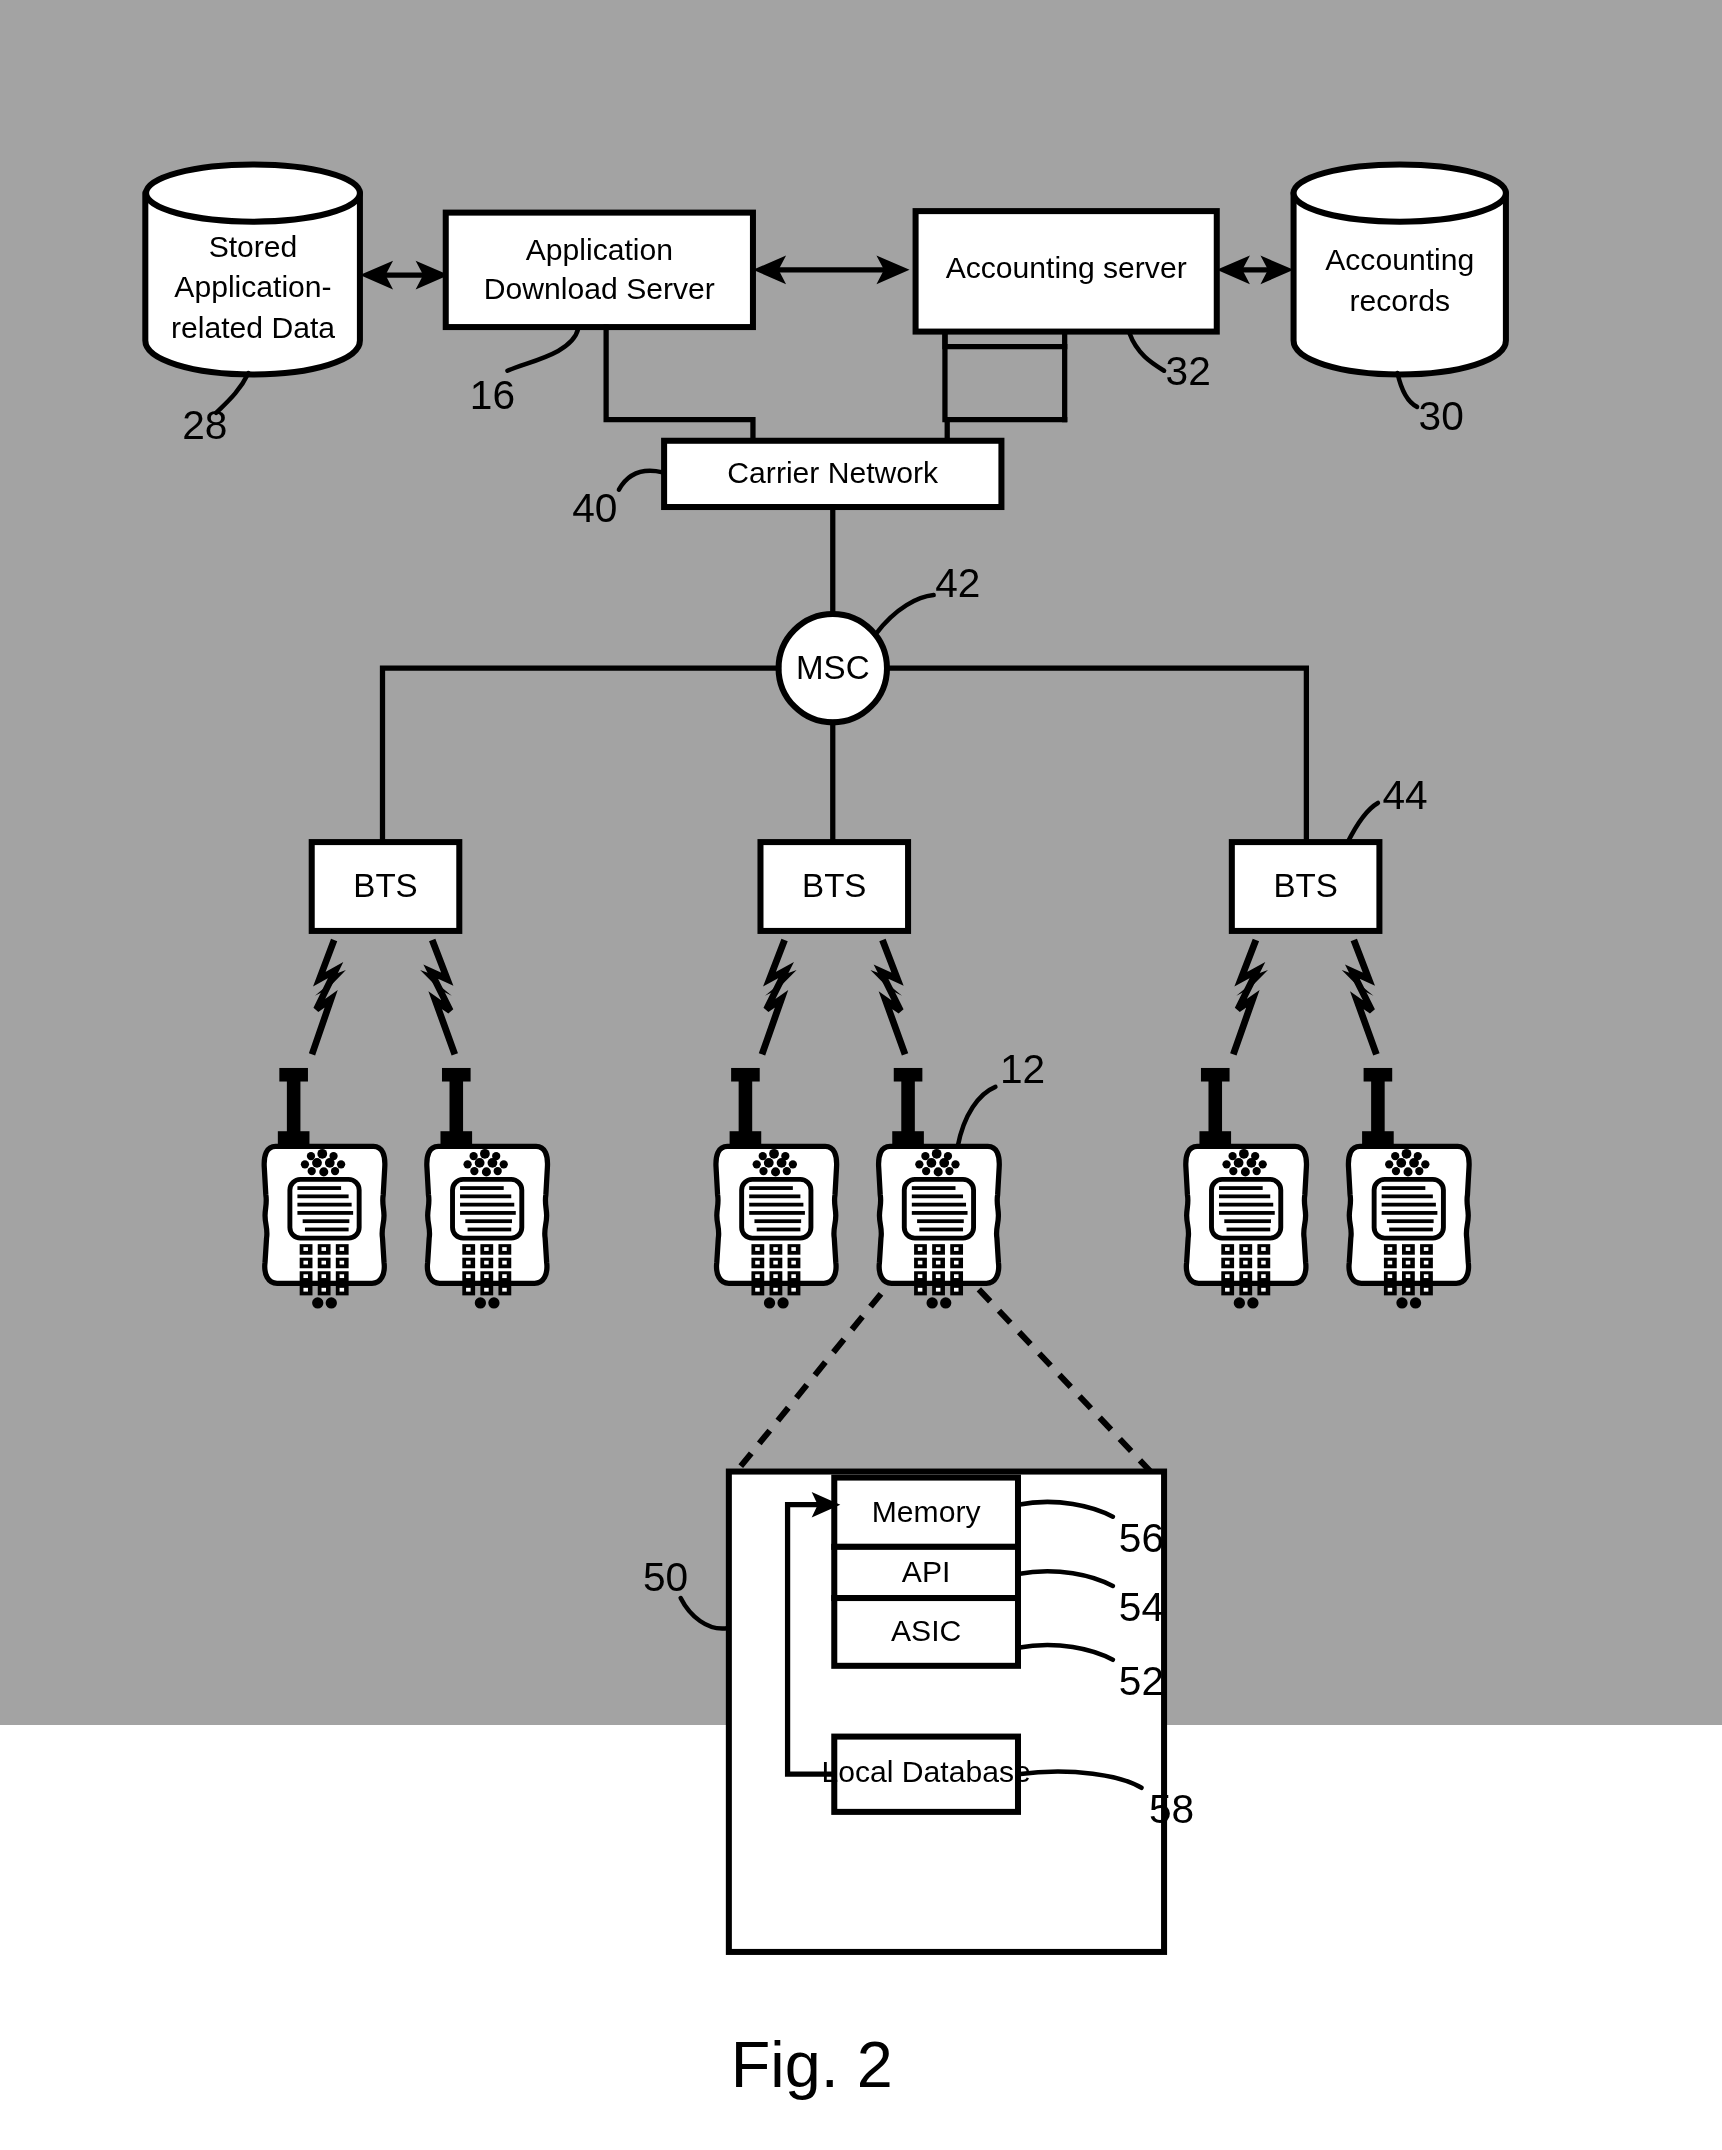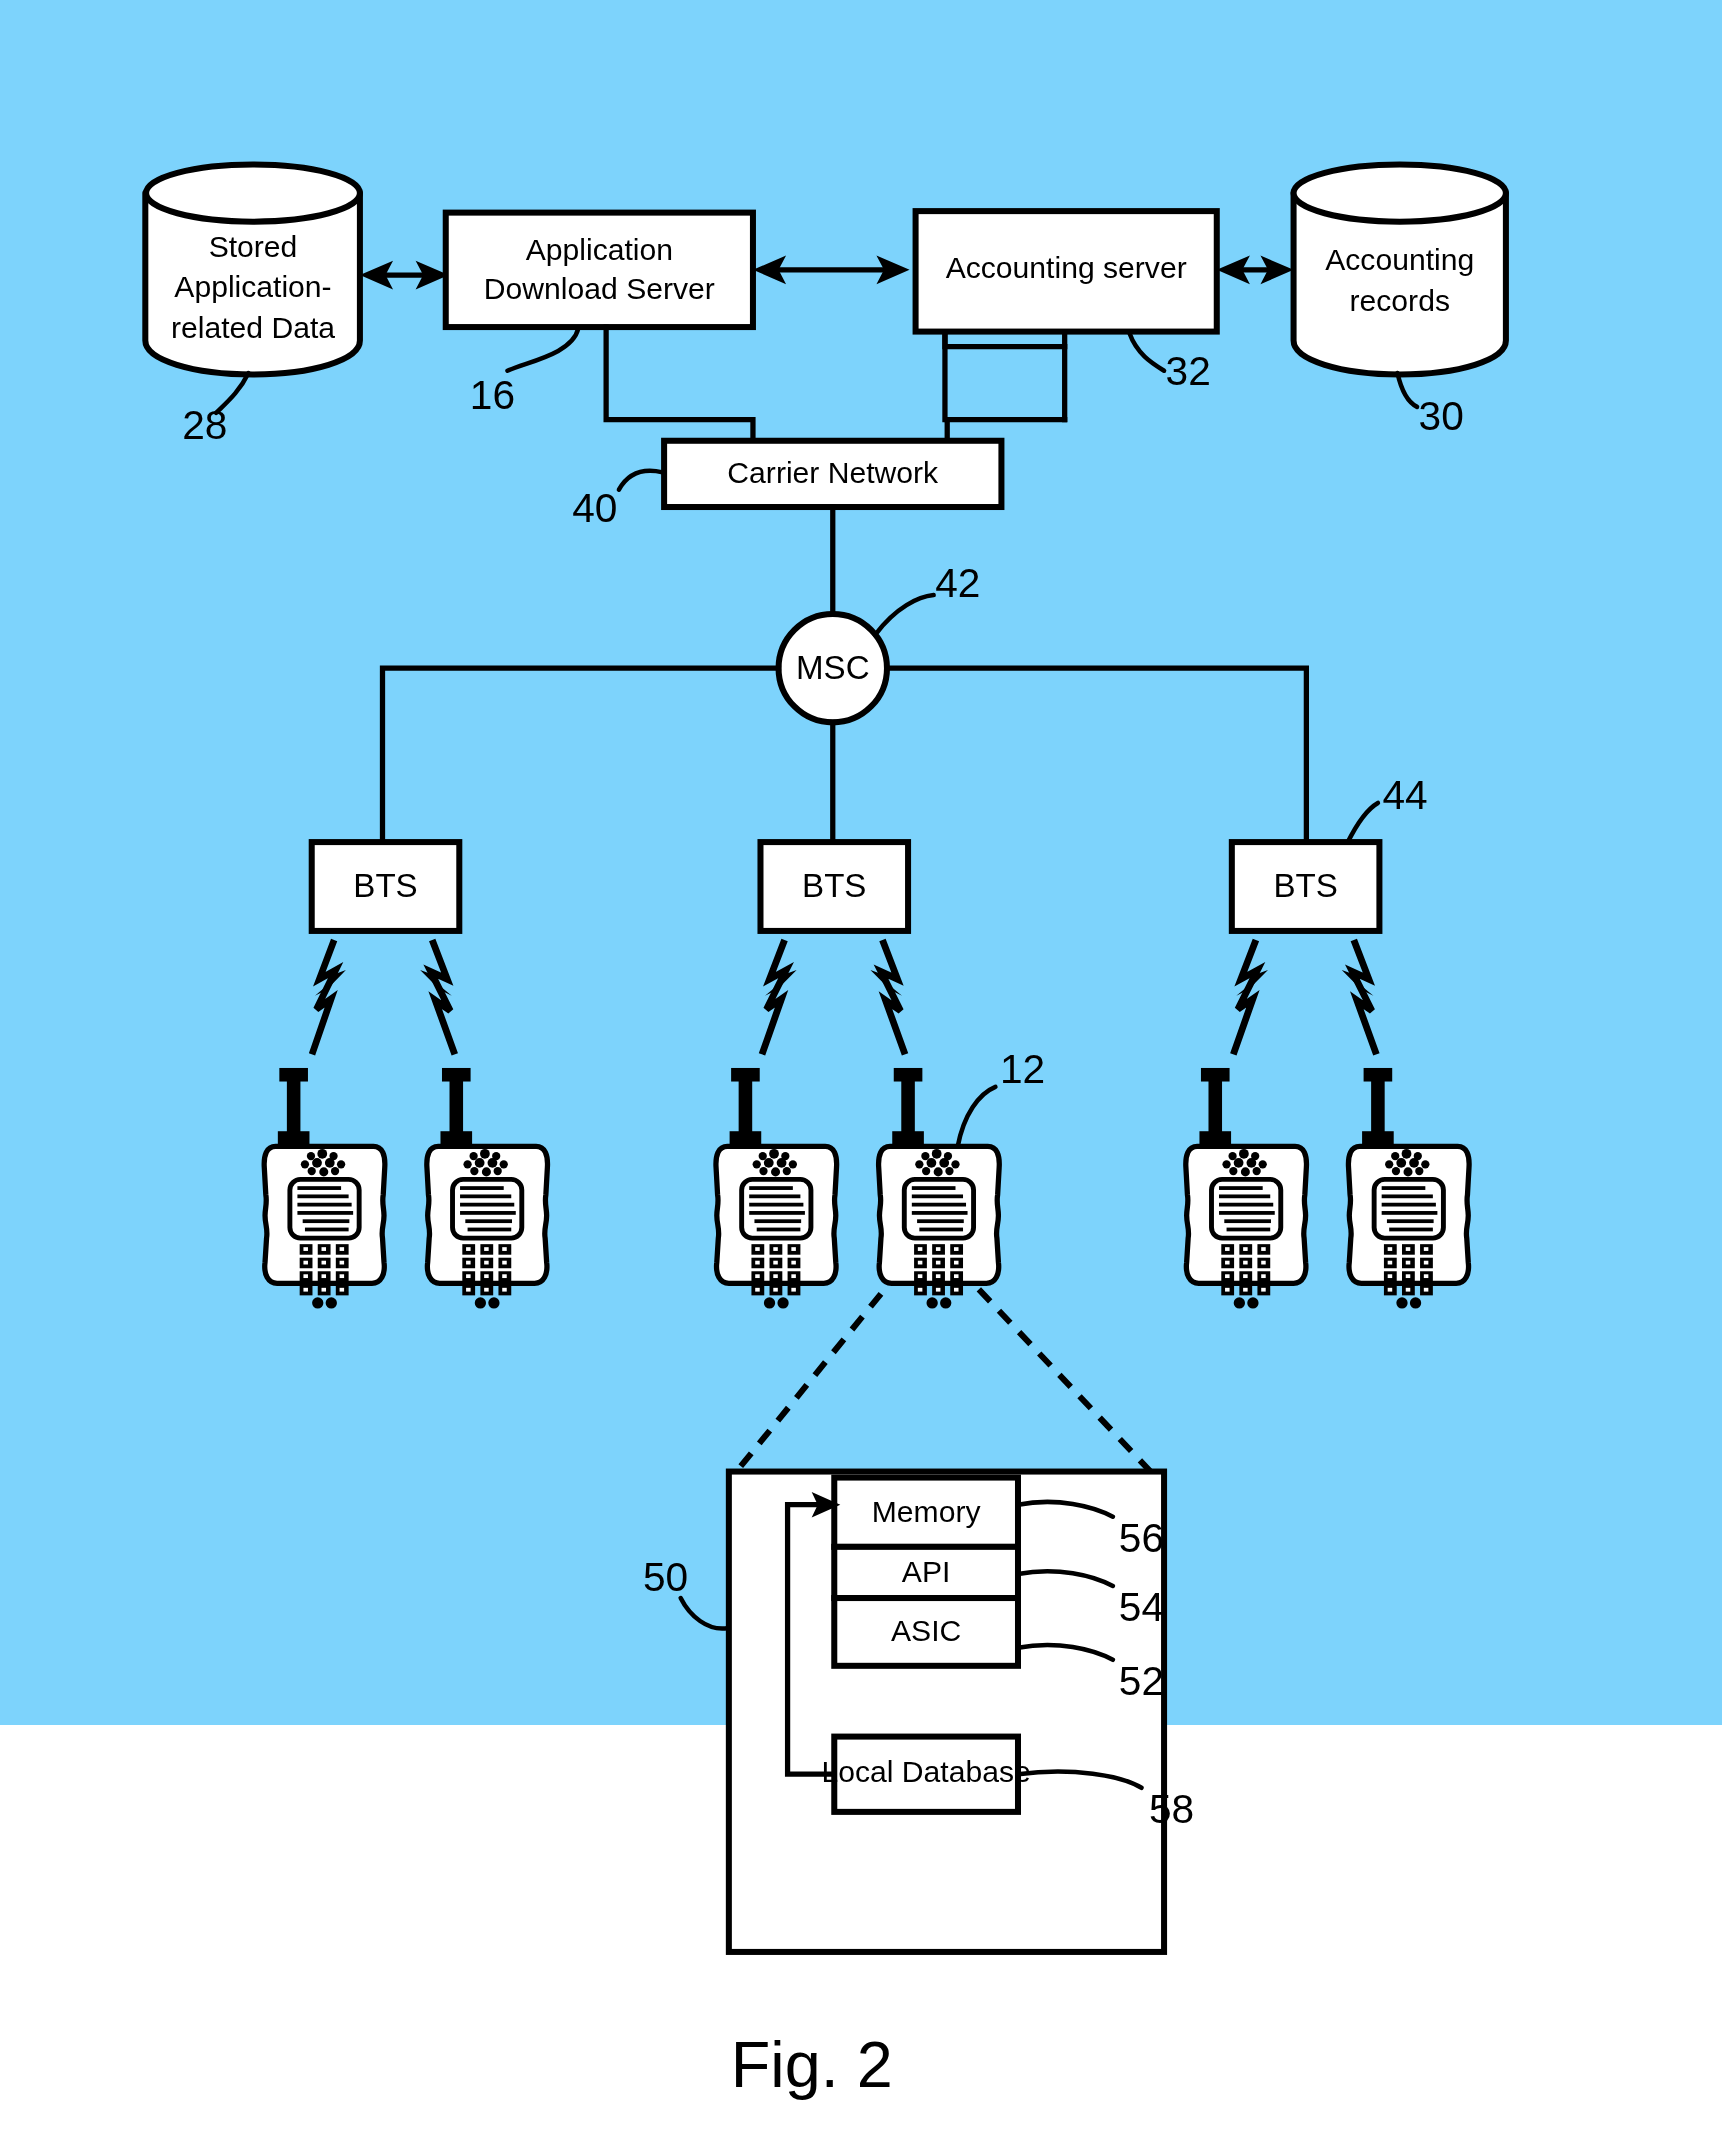--- a/index.html
+++ b/index.html
@@ -11,21 +11,21 @@
     width: 1722px;
     height: 2151px;
     font-family: "Liberation Sans", sans-serif;
     color: #000000;
     overflow: hidden;
   }
   #figure-root {
     position: relative;
     width: 1722px;
     height: 1725px;
-    background: #7dd3fc;
+    background: #a3a3a3;
   }
   svg#patent-figure {
     display: block;
     width: 1722px;
     height: 2151px;
   }
   .stroke {
     fill: none;
     stroke: #000000;
     stroke-width: 7;

